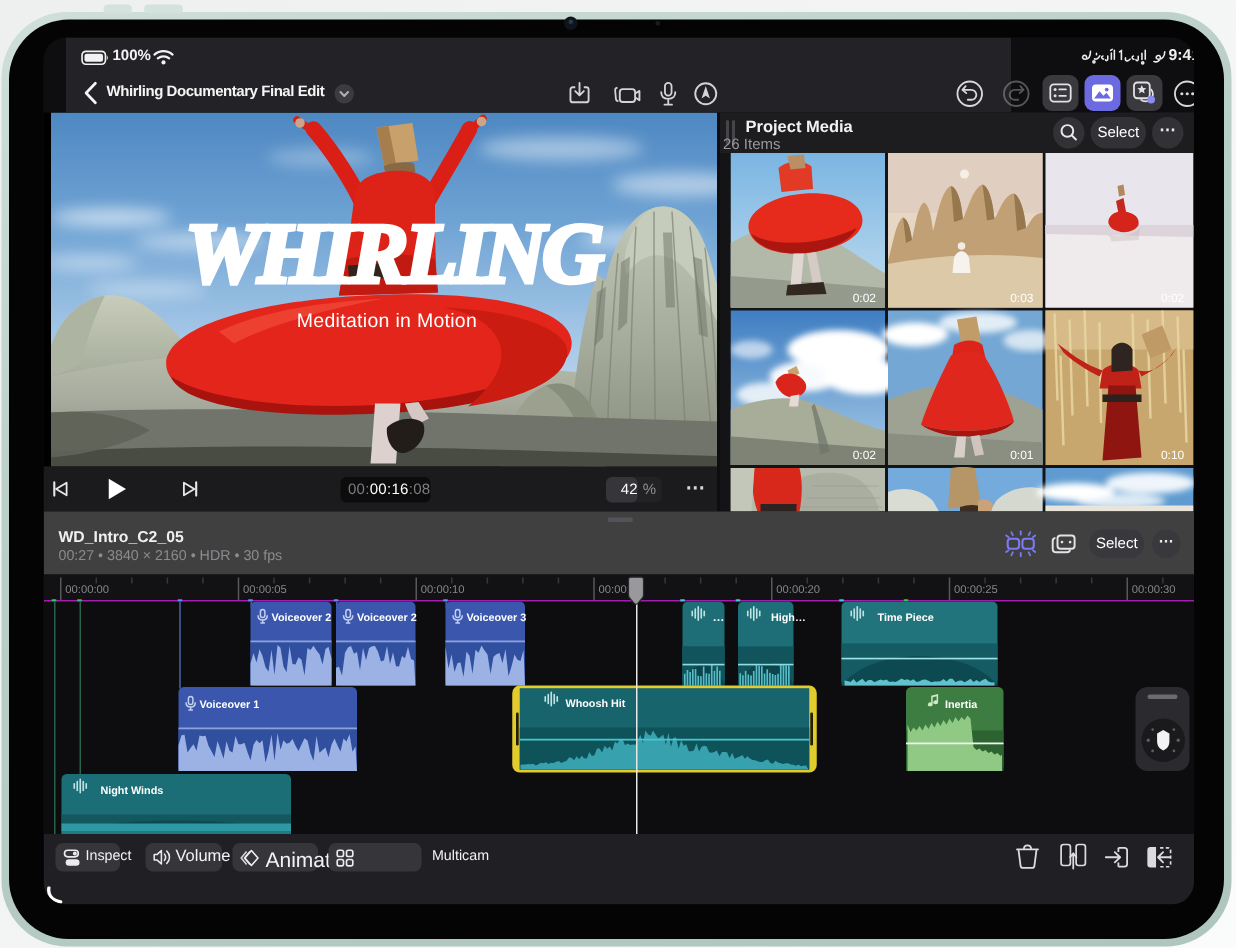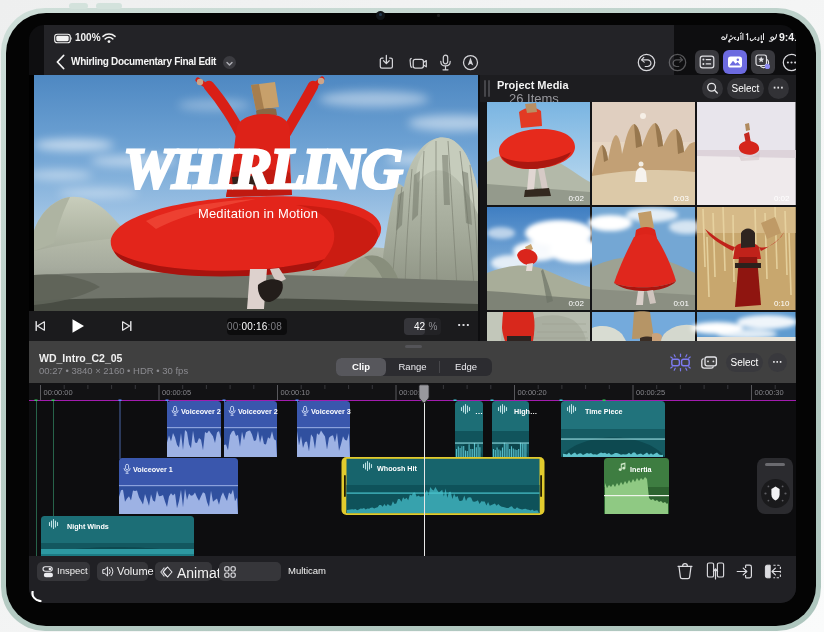--- a/index.html
+++ b/index.html
@@ -230,34 +230,34 @@
         <path d="M2.2,1.6 L2.2,10.4" stroke="#e8e8ea" stroke-width="1.4" stroke-linecap="round"></path>
         <path d="M10.4,1.8 L3.4,6 L10.4,10.2 Z" fill="none" stroke="#e8e8ea" stroke-width="1.2" stroke-linejoin="round"></path>
       </svg>
       <svg class="abs" style="left:42px; top:7px;" width="14" height="16" viewBox="0 0 14 16">
         <path d="M1.5,1.2 L13,8 L1.5,14.8 Z" fill="#fff"></path>
       </svg>
       <svg class="abs" style="left:92px; top:9px;" width="12" height="12" viewBox="0 0 12 12">
         <path d="M9.8,1.6 L9.8,10.4" stroke="#e8e8ea" stroke-width="1.4" stroke-linecap="round"></path>
         <path d="M1.6,1.8 L8.6,6 L1.6,10.2 Z" fill="none" stroke="#e8e8ea" stroke-width="1.2" stroke-linejoin="round"></path>
       </svg>
-      <div class="abs" style="left:198px; top:6.5px; width:60px; height:17px; border-radius:4px; background:#0c0c0d; text-align:left; font-size:10px; line-height:17px; color:#7d7d82; letter-spacing:0.2px;"><span>00:</span><span style="color:#fff;">00:16</span><span>:08</span></div>
+      <div class="abs" style="left:198px; top:6.5px; width:60px; height:17px; border-radius:4px; background:#0c0c0d; text-align:right; font-size:10px; line-height:17px; color:#7d7d82; letter-spacing:0.2px;"><span>00:</span><span style="color:#fff;">00:16</span><span>:08</span></div>
       <div class="abs" style="left:375px; top:6.5px; width:37px; height:17px; border-radius:4px; background:#222225;">
           <div class="abs" style="left:0; top:0; width:21px; height:17px; border-radius:4px; background:#35353a; text-align:right; font-size:10px; line-height:17px; color:#fff;">42</div>
           <div class="abs" style="left:21px; top:0; width:16px; height:17px; text-align:center; font-size:10px; line-height:17px; color:#8e8e93;">%</div>
         </div>
       <div class="abs" style="left:428px; top:12.5px; width:18px; height:5px; color:#d8d8dc; font-size:13px; font-weight:bold; line-height:2px; letter-spacing:0.5px;">⋯</div>
     </div>
 
     <div class="abs" id="media" style="left:451px; top:50px; width:315.5px; height:266px; background:#141416;">
       <div class="abs" style="left:0; top:0; width:315.5px; height:27px; background:#1d1d20;"></div>
       <div class="abs" style="left:4px; top:5px; width:2px; height:17px; background:#46464a; border-radius:1px;"></div>
       <div class="abs" style="left:8px; top:5px; width:2px; height:17px; background:#46464a; border-radius:1px;"></div>
       <div class="abs" style="left:17px; top:3.5px; font-size:11px; font-weight:bold; color:#f2f2f2;">Project Media</div>
-      <div class="abs" style="left:29px; top:16px; font-size:13px; color:#98989d;">26 Items</div>
+      <div class="abs" style="left:2px; top:16px; font-size:10px; color:#98989d;">26 Items</div>
       <div class="abs" style="left:222px; top:3px; width:21px; height:21px; border-radius:50%; background:#323236;">
         <svg width="21" height="21" viewBox="0 0 21 21">
             <circle cx="9.6" cy="9.3" r="3.9" fill="none" stroke="#e8e8ea" stroke-width="1.3"></circle>
             <path d="M12.6,12.3 L15.3,15" stroke="#e8e8ea" stroke-width="1.3" stroke-linecap="round"></path>
           </svg>
       </div>
       <div class="abs" style="left:247px; top:3px; width:37px; height:21px; border-radius:11px; background:#323236; text-align:center; font-size:10px; line-height:21px; color:#fff;">Select</div>
       <div class="abs" style="left:288px; top:3px; width:21px; height:21px; border-radius:50%; background:#323236; text-align:center; color:#e8e8ea; font-size:11px; font-weight:bold; line-height:19px; letter-spacing:0.5px;">⋯</div>
 
       <svg class="abs" style="left:7px; top:27px;" width="308.5" height="239" viewBox="0 0 308.5 239">
@@ -401,26 +401,20 @@
           <text x="202" y="204" text-anchor="end">0:01</text>
           <text x="302.5" y="204" text-anchor="end">0:10</text>
         </g>
       </svg>
     </div>
 
     <div class="abs" id="theader" style="left:0; top:316px; width:793px; height:42px; background:#404040;">
       <div class="abs" style="left:376px; top:4px; width:17px; height:3px; border-radius:1.5px; background:#545458;"></div>
       <div class="abs" style="left:10px; top:11px; font-size:10.5px; font-weight:bold; color:#f0f0f0;">WD_Intro_C2_05</div>
       <div class="abs" style="left:10px; top:24px; font-size:9.5px; color:#8b8b90;">00:27 • 3840 × 2160 • HDR • 30 fps</div>
-      <div class="abs" style="left:307px; top:17px; width:156px; height:18px; border-radius:6px; background:#2c2c30;">
-        <div class="abs" style="left:0; top:0; width:50px; height:18px; border-radius:5.5px; background:#57575c; text-align:center; font-size:9.5px; font-weight:bold; line-height:18px; color:#fff;">Clip</div>
-        <div class="abs" style="left:50px; top:0; width:53px; height:18px; text-align:center; font-size:9.5px; line-height:18px; color:#ececf0;">Range</div>
-        <div class="abs" style="left:103px; top:3px; width:1px; height:12px; background:#47474b;"></div>
-        <div class="abs" style="left:104px; top:0; width:52px; height:18px; text-align:center; font-size:9.5px; line-height:18px; color:#ececf0;">Edge</div>
-      </div>
       <svg class="abs" style="left:641px; top:12px;" width="21" height="19" viewBox="0 0 21 19">
         <g stroke="#7c7af0" fill="none">
           <rect x="1.8" y="6.2" width="7.6" height="6.6" rx="2" stroke-width="1.4"></rect>
           <rect x="11.6" y="6.2" width="7.6" height="6.6" rx="2" stroke-width="1.4"></rect>
           <g stroke-width="1.2" stroke-linecap="round">
             <path d="M10.5,1.2 L10.5,3.4"></path>
               <path d="M10.5,15.6 L10.5,17.8"></path>
             <path d="M4.2,1.8 L5.2,3.8"></path>
               <path d="M16.8,1.8 L15.8,3.8"></path>
             <path d="M4.2,17.2 L5.2,15.2"></path>
@@ -667,21 +661,21 @@
           <circle cx="7.4" cy="7.4" r="0.9"></circle>
             <circle cx="21.6" cy="7.4" r="0.9"></circle>
           <circle cx="7.4" cy="21.6" r="0.9"></circle>
             <circle cx="21.6" cy="21.6" r="0.9"></circle>
         </g>
         <path d="M14.5,7.6 L18.6,10 L18.6,15.4 C18.6,18.4 16.8,20.4 14.5,21.4 C12.2,20.4 10.4,18.4 10.4,15.4 L10.4,10 Z" fill="#f2f2f4"></path>
       </svg>
     </div>
 
     <div class="abs" id="botbar" style="left:0; top:531px; width:766.5px; height:47px; background:#202024;">
-      <div class="abs" style="left:8px; top:6px; width:53px; height:19px; border-radius:5px; background:#36363a;">
+      <div class="abs" style="left:8px; top:6px; width:43px; height:19px; border-radius:5px; background:#36363a;">
         <svg class="abs" style="left:5px; top:3.5px;" width="12" height="12" viewBox="0 0 12 12">
           <path d="M3.2,0.8 L8,0.8 A2.2,2.2 0 0 1 8,5.2 L3.2,5.2 A2.2,2.2 0 0 1 3.2,0.8 Z" fill="none" stroke="#ececf0" stroke-width="1.1"></path>
           <circle cx="7.9" cy="3" r="1.3" fill="#ececf0"></circle>
           <path d="M8.8,6.8 L4,6.8 A2.2,2.2 0 0 0 4,11.2 L8.8,11.2 A2.2,2.2 0 0 0 8.8,6.8 Z" fill="#ececf0"></path>
         </svg>
         <div class="abs" style="left:20px; top:3px; font-size:9.5px; color:#f2f2f2;">Inspect</div>
       </div>
       <div class="abs" style="left:68px; top:6px; width:51px; height:19px; border-radius:5px; background:#36363a;">
         <svg class="abs" style="left:5px; top:4px;" width="12" height="11" viewBox="0 0 12 11">
           <path d="M0.8,3.6 L2.8,3.6 L5.6,1 L5.6,10 L2.8,7.4 L0.8,7.4 Z" fill="none" stroke="#ececf0" stroke-width="1" stroke-linejoin="round"></path>

